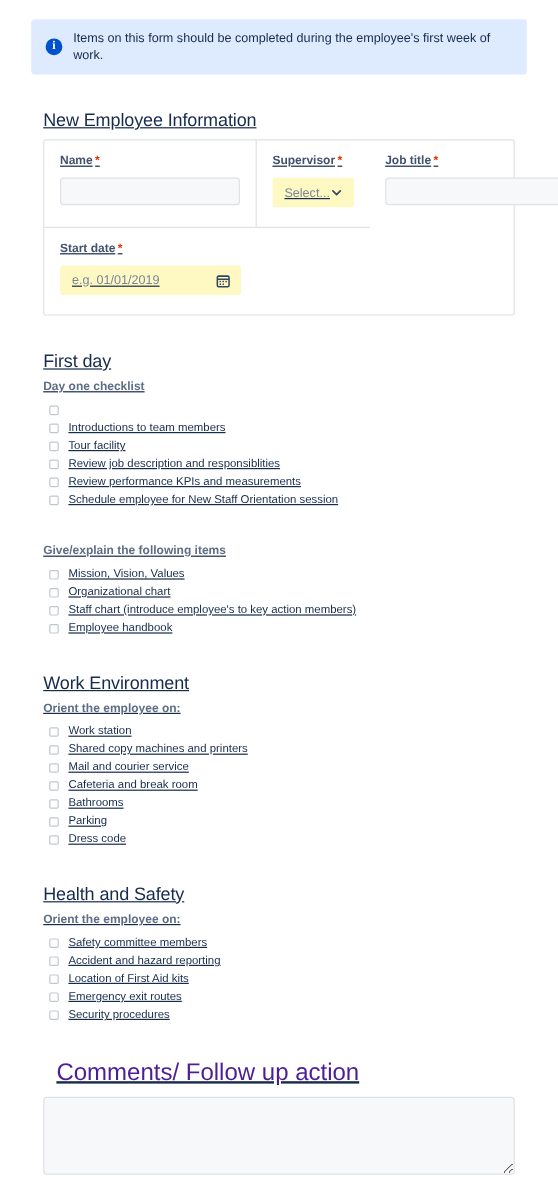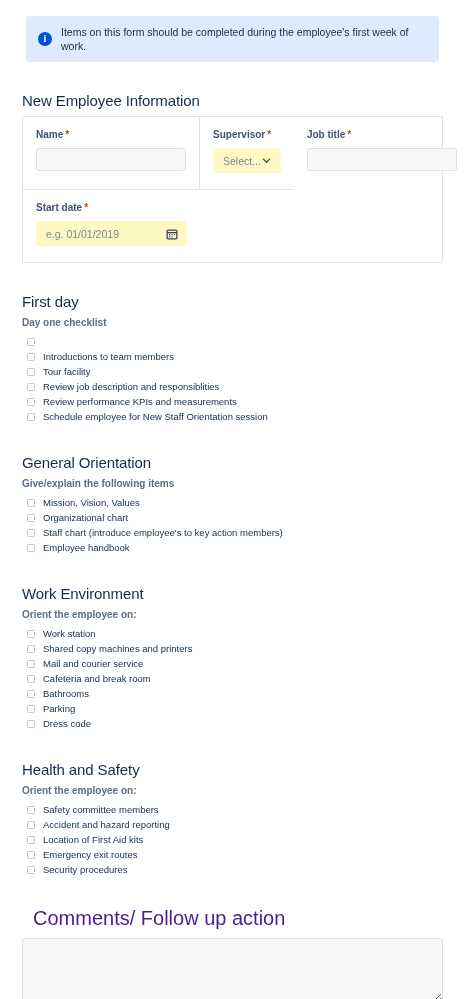--- a/index.html
+++ b/index.html
@@ -48,21 +48,22 @@
     font-family: "Liberation Serif", serif;
   }
   .banner-text {
     font-size: 10.5px;
     color: #172b4d;
     line-height: 14px;
   }
 
   
   .section {
-    padding: 0 22px;
+    padding: 0 36px;
+    text-decoration: underline;
   }
   h2.section-title {
     font-size: 15px;
     font-weight: 400;
     color: #172b4d;
     margin: 0 0 7px 0;
     letter-spacing: -0.1px;
   }
   .sub-title {
     font-size: 10px;
@@ -271,21 +272,20 @@
       <li>
           <span class="cbox"></span>
           <span class="item-text">Schedule employee for New Staff Orientation session</span>
         </li>
     </ul>
   </div>
 
   <div class="gap-lg"></div>
 
   <div class="section">
-    <h2 class="section-title">General Orientation</h2>
     <div class="sub-title">Give/explain the following items</div>
     <ul class="checklist">
       <li>
           <span class="cbox"></span>
           <span class="item-text">Mission, Vision, Values</span>
         </li>
       <li>
           <span class="cbox"></span>
           <span class="item-text">Organizational chart</span>
         </li>

